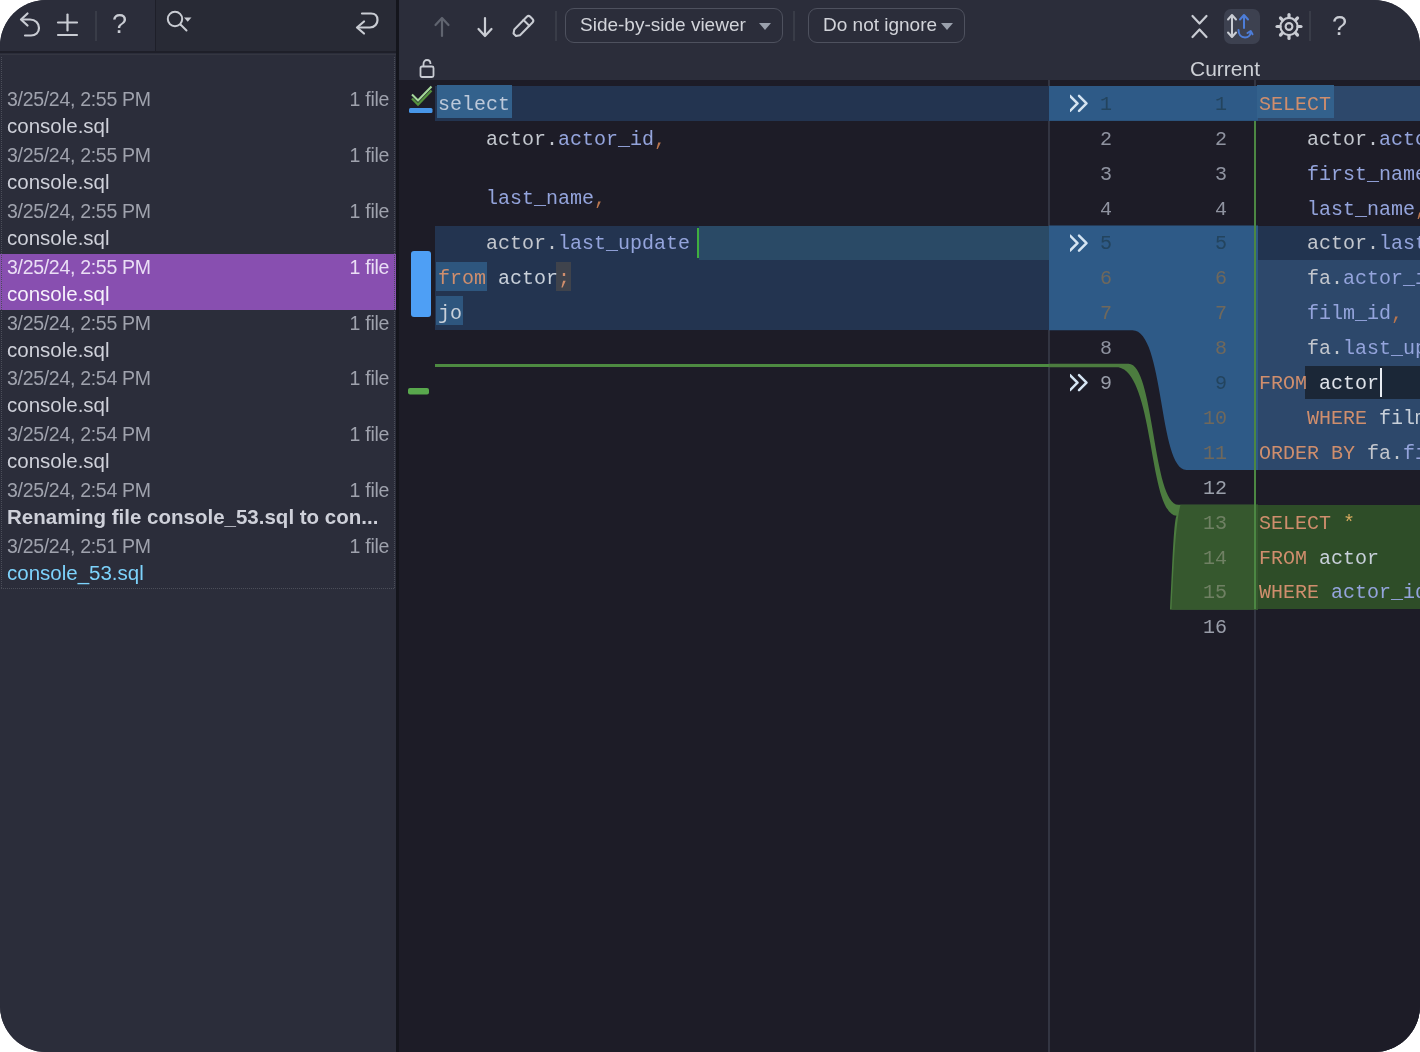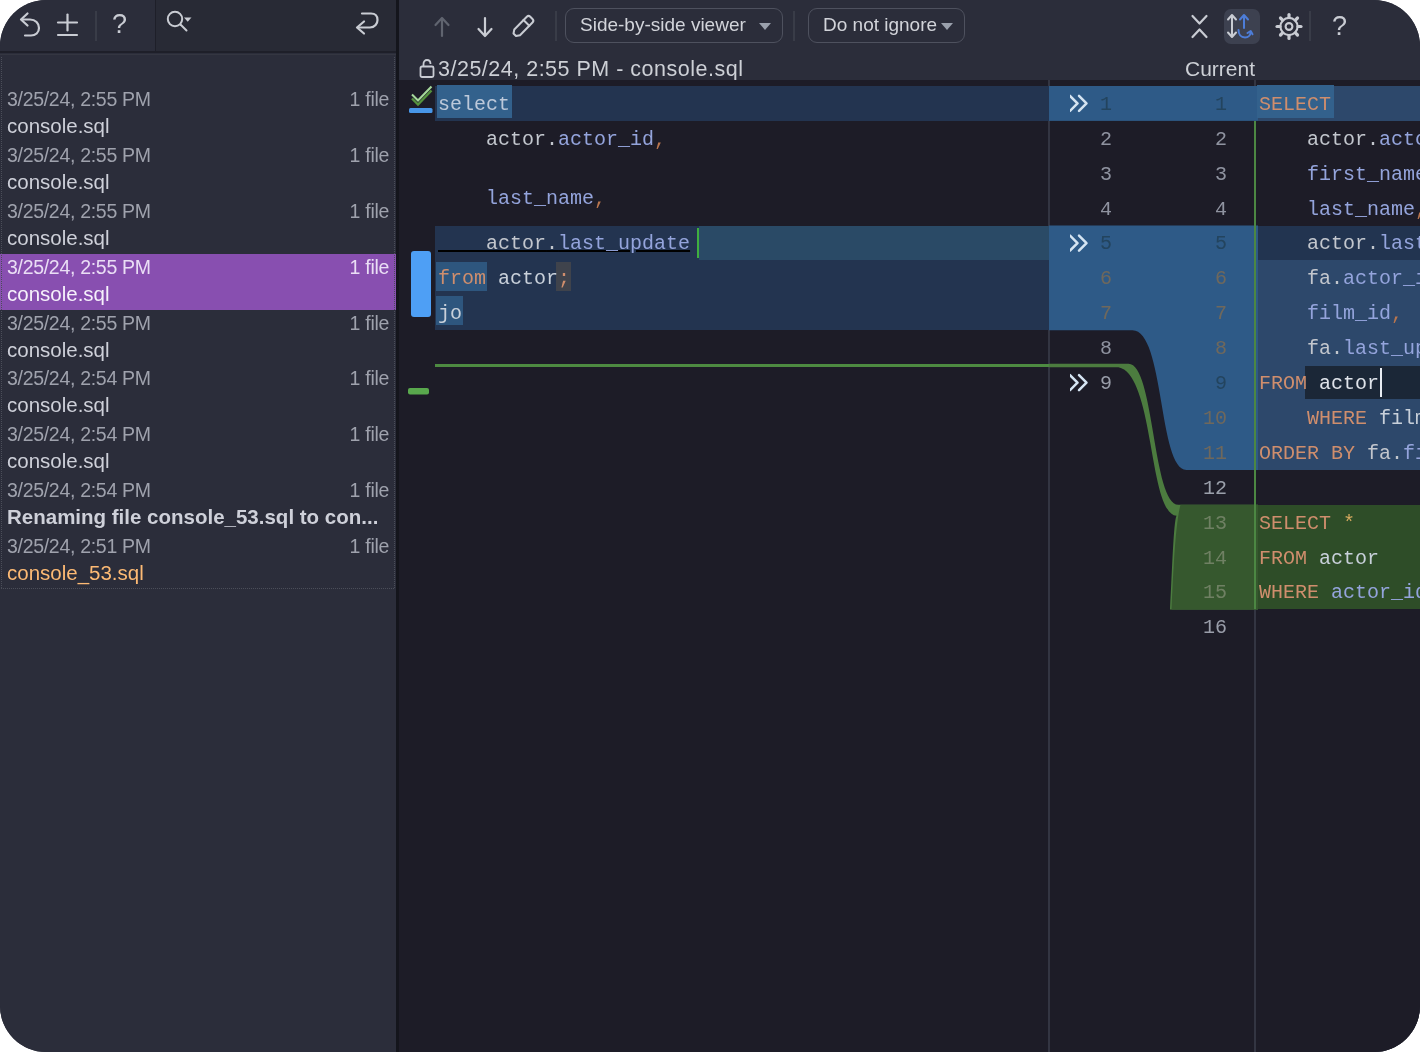--- a/index.html
+++ b/index.html
@@ -87,21 +87,21 @@
           <div class="abs" style="left:7px;top:28px;font-size:20.5px;color:#ced0d9;">console.sql</div>
         </div>
         <div class="abs" style="left:0;top:477px;width:396px;height:55.8px;">
           <div class="abs" style="left:7px;top:2px;font-size:19.5px;letter-spacing:-0.3px;color:#9fa2ad;">3/25/24, 2:54 PM</div>
           <div class="abs" style="right:7px;top:2px;font-size:19.5px;letter-spacing:-0.3px;color:#9fa2ad;">1 file</div>
           <div class="abs" style="left:7px;top:28px;font-size:20.5px;font-weight:bold;color:#ced0d9;">Renaming file console_53.sql to con...</div>
         </div>
         <div class="abs" style="left:0;top:532.8px;width:396px;height:55.8px;">
           <div class="abs" style="left:7px;top:2px;font-size:19.5px;letter-spacing:-0.3px;color:#9fa2ad;">3/25/24, 2:51 PM</div>
           <div class="abs" style="right:7px;top:2px;font-size:19.5px;letter-spacing:-0.3px;color:#9fa2ad;">1 file</div>
-          <div class="abs" style="left:7px;top:28px;font-size:20.5px;color:#fdba74;">console_53.sql</div>
+          <div class="abs" style="left:7px;top:28px;font-size:20.5px;color:#7dd3fc;">console_53.sql</div>
         </div>
       </div>
 
     <div class="abs" style="left:1px;top:57px;width:0;height:531px;border-left:1.5px dotted #4b4e59;"></div>
     <div class="abs" style="left:393.5px;top:57px;width:0;height:531px;border-left:1.5px dotted #4b4e59;"></div>
     <div class="abs" style="left:1px;top:588px;width:393px;height:0;border-top:1.5px dotted #4b4e59;"></div>
   </div>
 
   <div class="abs" style="left:396px;top:0;width:3px;height:1052px;background:#14151c;"></div>
 
@@ -169,22 +169,21 @@
         </g>
       </g>
 
       <text x="153" y="35" fill="#c9ccd3" font-family="Liberation Sans" font-size="27">?</text>
     </svg>
 
     <svg class="abs" style="left:20px;top:58px;" width="18" height="22" viewBox="0 0 18 22" fill="none">
       <rect x="1.5" y="8.5" width="13" height="10.5" rx="1.5" stroke="#c9ccd3" stroke-width="1.8"></rect>
       <path d="M 4.5,8.5 V 6 C 4.5,3.5 6,2 8,2 C 10,2 11.5,3.5 11.5,6" stroke="#c9ccd3" stroke-width="1.8"></path>
     </svg>
-    <div class="abs" style="left:39px;top:57px;font-size:21.5px;letter-spacing:0.5px;color:#cdd0d6;">3/25/24, 2:55 PM - console.sql</div>
-    <div class="abs" style="left:786px;top:57px;width:80px;font-size:21px;color:#cdd0d6;">Current</div>
+    <div class="abs" style="left:786px;top:57px;width:80px;text-align:center;font-size:21px;color:#cdd0d6;">Current</div>
 
     <div class="abs" id="editor" style="left:0;top:80px;width:1021px;height:972px;background:#1d1c27;overflow:hidden;">
         <div class="abs" style="left:649px;top:0px;width:1.6px;height:972px;background:#333542;"></div>
         <div class="abs" style="left:855.3px;top:0px;width:1.6px;height:972px;background:#333542;"></div>
         <div class="abs" style="left:36px;top:6px;width:613.5px;height:34.9px;background:#233450;"></div>
         <div class="abs" style="left:36px;top:145.6px;width:613.5px;height:104.69999999999999px;background:#233450;"></div>
         <div class="abs" style="left:36px;top:283.7px;width:613.5px;height:3px;background:#4d8a41;"></div>
         <div class="abs" style="left:859px;top:6px;width:162px;height:34.9px;background:#2d486b;"></div>
         <div class="abs" style="left:859px;top:145.6px;width:162px;height:244.29999999999998px;background:#2d486b;"></div>
         <div class="abs" style="left:859px;top:424.79999999999995px;width:162px;height:104.69999999999999px;background:#2e4d28;"></div>
@@ -208,21 +207,21 @@
         <div class="abs" style="left:37px;top:181.5px;width:51px;height:29px;background:#2e567e;"></div>
         <div class="abs" style="left:157px;top:181.5px;width:15px;height:29px;background:#3f434c;"></div>
         <div class="abs" style="left:300px;top:145.6px;width:349.5px;height:34.9px;background:#2a4a66;"></div>
         <div class="abs" style="left:37px;top:216.39999999999998px;width:27px;height:29px;background:#2e567e;"></div>
         <div class="abs" style="left:906px;top:286.2px;width:115px;height:33px;background:#1b2737;"></div>
         <div class="abs" style="left:297.5px;top:147.6px;width:2.6px;height:30px;background:#3fae3f;"></div>
         <div class="abs" style="left:980.5px;top:288.2px;width:2.6px;height:29px;background:#e8ecf2;"></div>
         <div class="codeline mono" style="left:39px;top:7.8px;"><span style="color:#bdc9da">select</span></div>
         <div class="codeline mono" style="left:39px;top:42.699999999999996px;"><span style="color:">    </span><span style="color:#c2c6cd">actor</span><span style="color:#c2c6cd">.</span><span style="color:#94a4dc">actor_id</span><span style="color:#b9764f">,</span></div>
         <div class="codeline mono" style="left:39px;top:102px;"><span style="color:">    </span><span style="color:#94a4dc">last_name</span><span style="color:#b9764f">,</span></div>
-        <div class="codeline mono" style="left:39px;top:147.4px;text-decoration:underline;"><span style="color:">    </span><span style="color:#c2c6cd">actor</span><span style="color:#c2c6cd">.</span><span style="color:#94a4dc">last_update</span></div>
+        <div class="codeline mono" style="left:39px;top:147.4px;"><span style="color:">    </span><span style="color:#c2c6cd">actor</span><span style="color:#c2c6cd">.</span><span style="color:#94a4dc">last_update</span></div>
         <div class="codeline mono" style="left:39px;top:182.3px;"><span style="color:#cf8e6d">from</span><span style="color:"> </span><span style="color:#c8d0da">actor</span><span style="color:#cf8e6d">;</span></div>
         <div class="codeline mono" style="left:39px;top:217.2px;"><span style="color:#c8d0da">jo</span></div>
         <div class="codeline mono" style="left:860px;top:7.8px;"><span style="color:#cf8e6d">SELECT</span></div>
         <div class="codeline mono" style="left:860px;top:42.699999999999996px;"><span style="color:">    </span><span style="color:#c2c6cd">actor</span><span style="color:#c2c6cd">.</span><span style="color:#94a4dc">actor_id</span></div>
         <div class="codeline mono" style="left:860px;top:77.6px;"><span style="color:">    </span><span style="color:#94a4dc">first_name</span></div>
         <div class="codeline mono" style="left:860px;top:112.49999999999999px;"><span style="color:">    </span><span style="color:#94a4dc">last_name</span><span style="color:#b9764f">,</span></div>
         <div class="codeline mono" style="left:860px;top:147.4px;"><span style="color:">    </span><span style="color:#c2c6cd">actor</span><span style="color:#c2c6cd">.</span><span style="color:#94a4dc">last_update</span></div>
         <div class="codeline mono" style="left:860px;top:182.3px;"><span style="color:">    </span><span style="color:#c2c6cd">fa</span><span style="color:#c2c6cd">.</span><span style="color:#94a4dc">actor_id</span></div>
         <div class="codeline mono" style="left:860px;top:217.2px;"><span style="color:">    </span><span style="color:#94a4dc">film_id</span><span style="color:#b9764f">,</span></div>
         <div class="codeline mono" style="left:860px;top:252.1px;"><span style="color:">    </span><span style="color:#c2c6cd">fa</span><span style="color:#c2c6cd">.</span><span style="color:#94a4dc">last_update</span></div>

